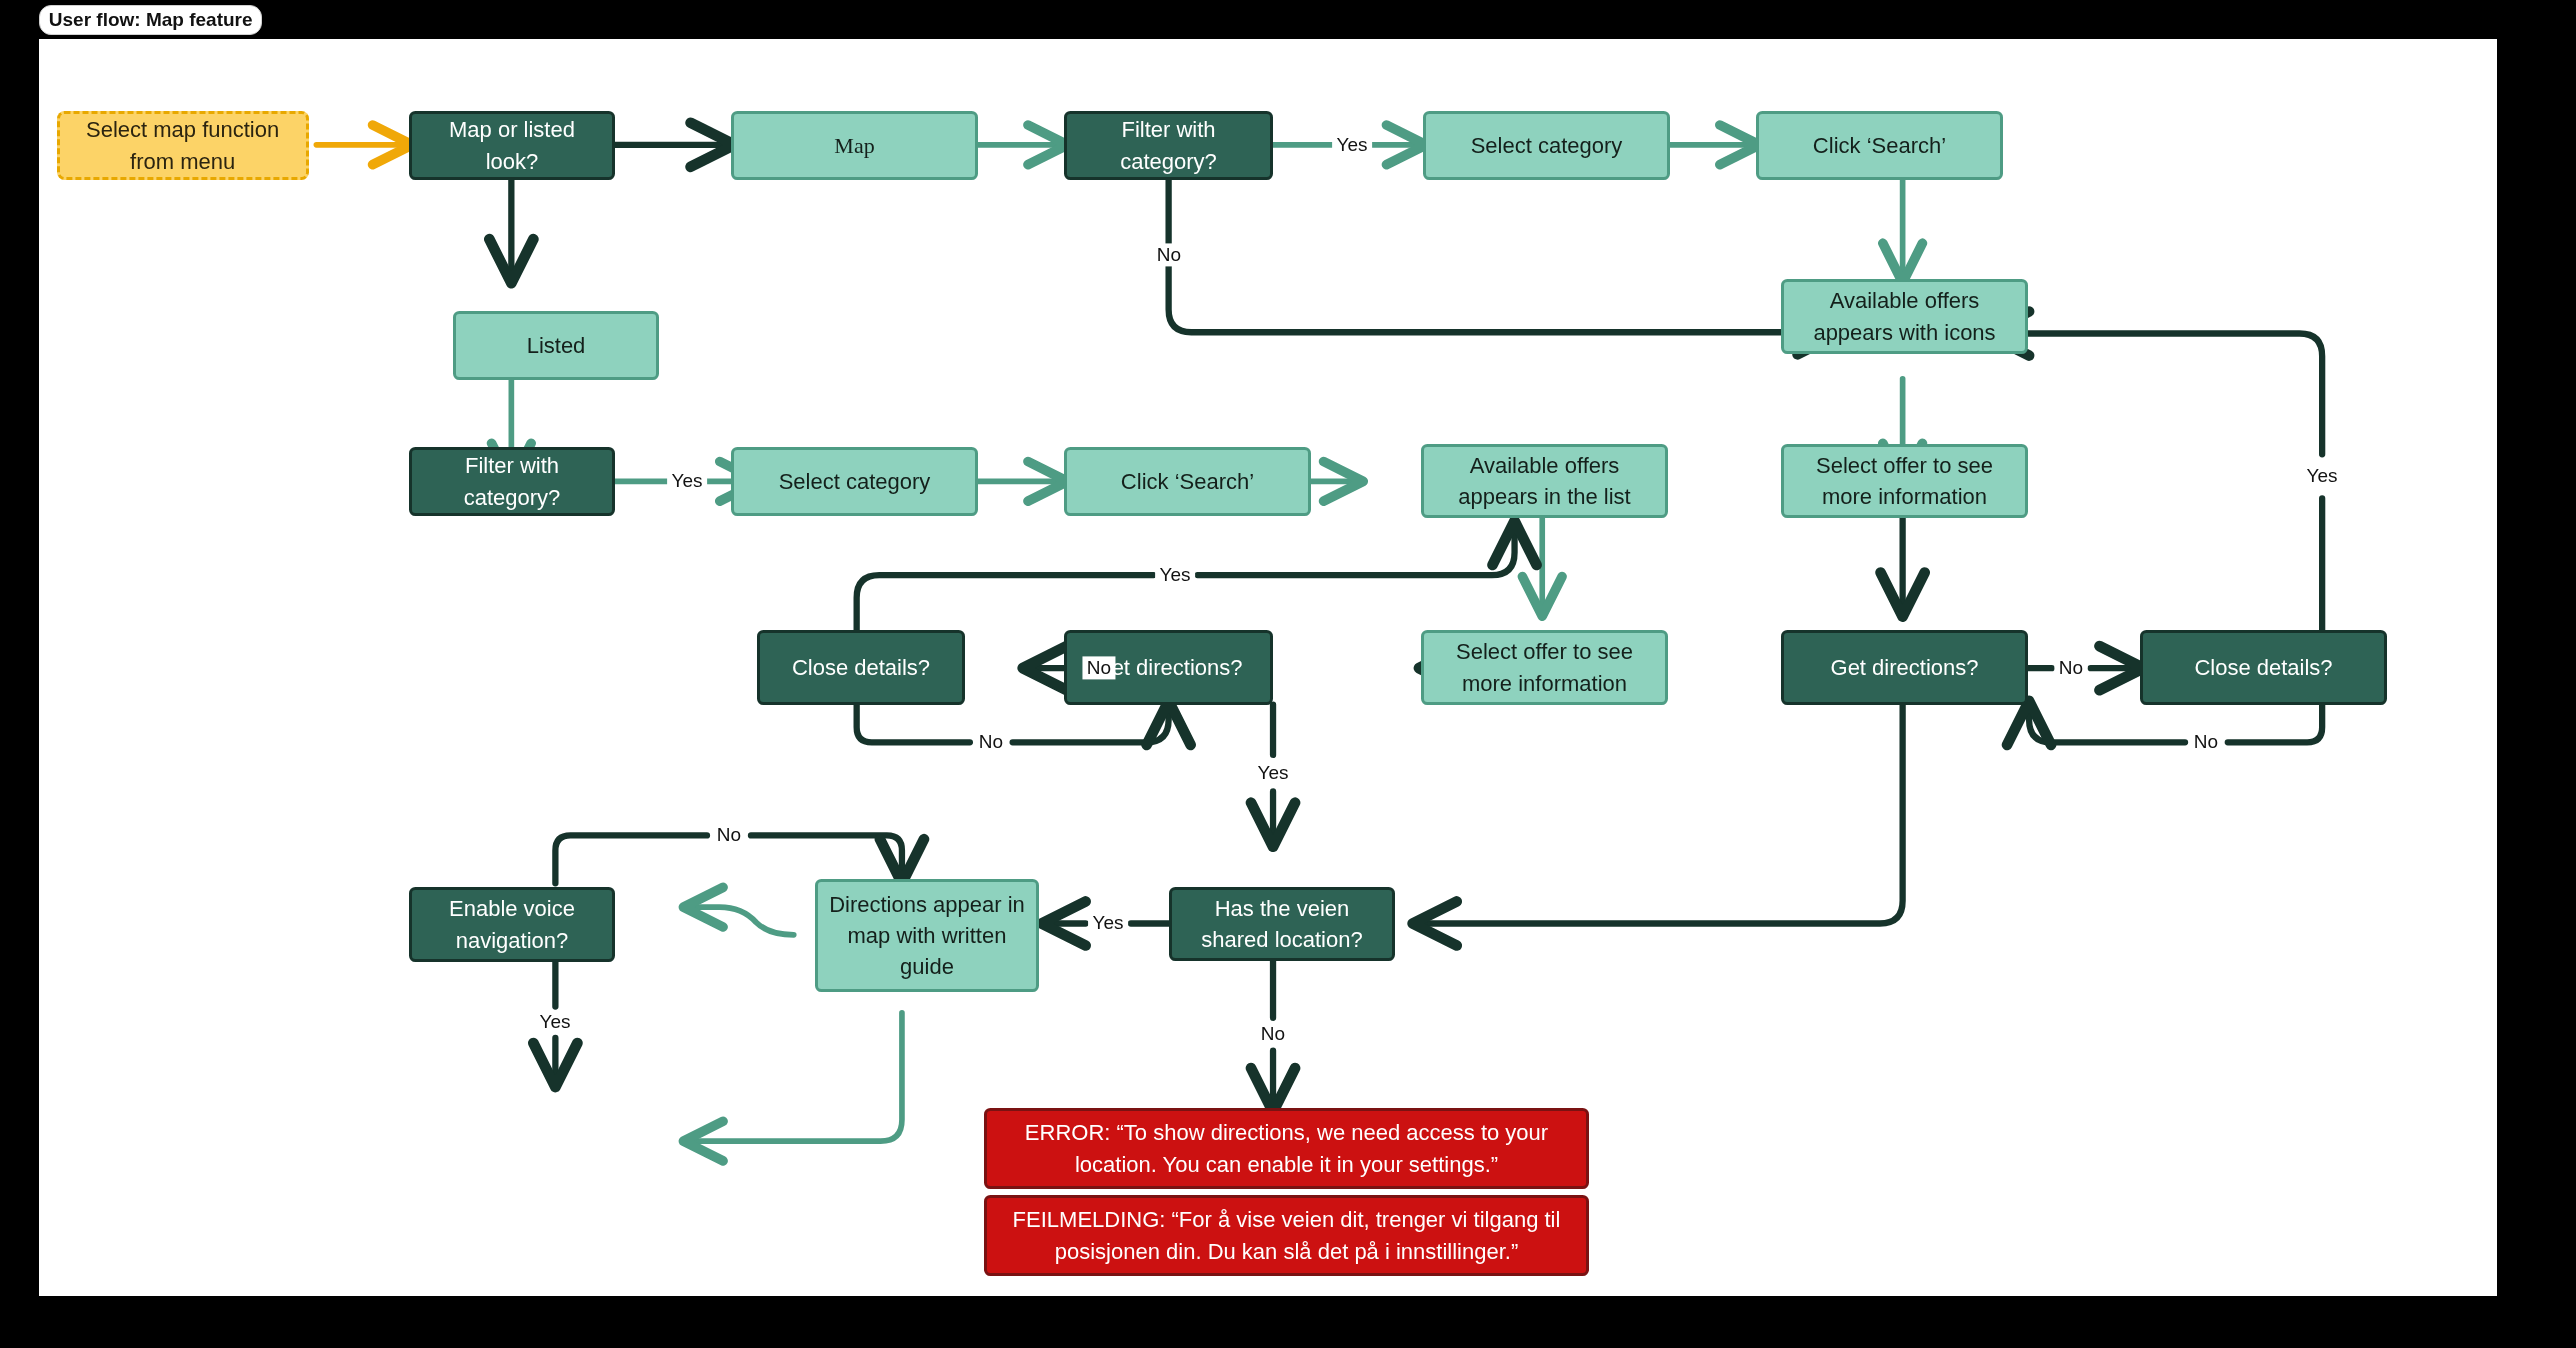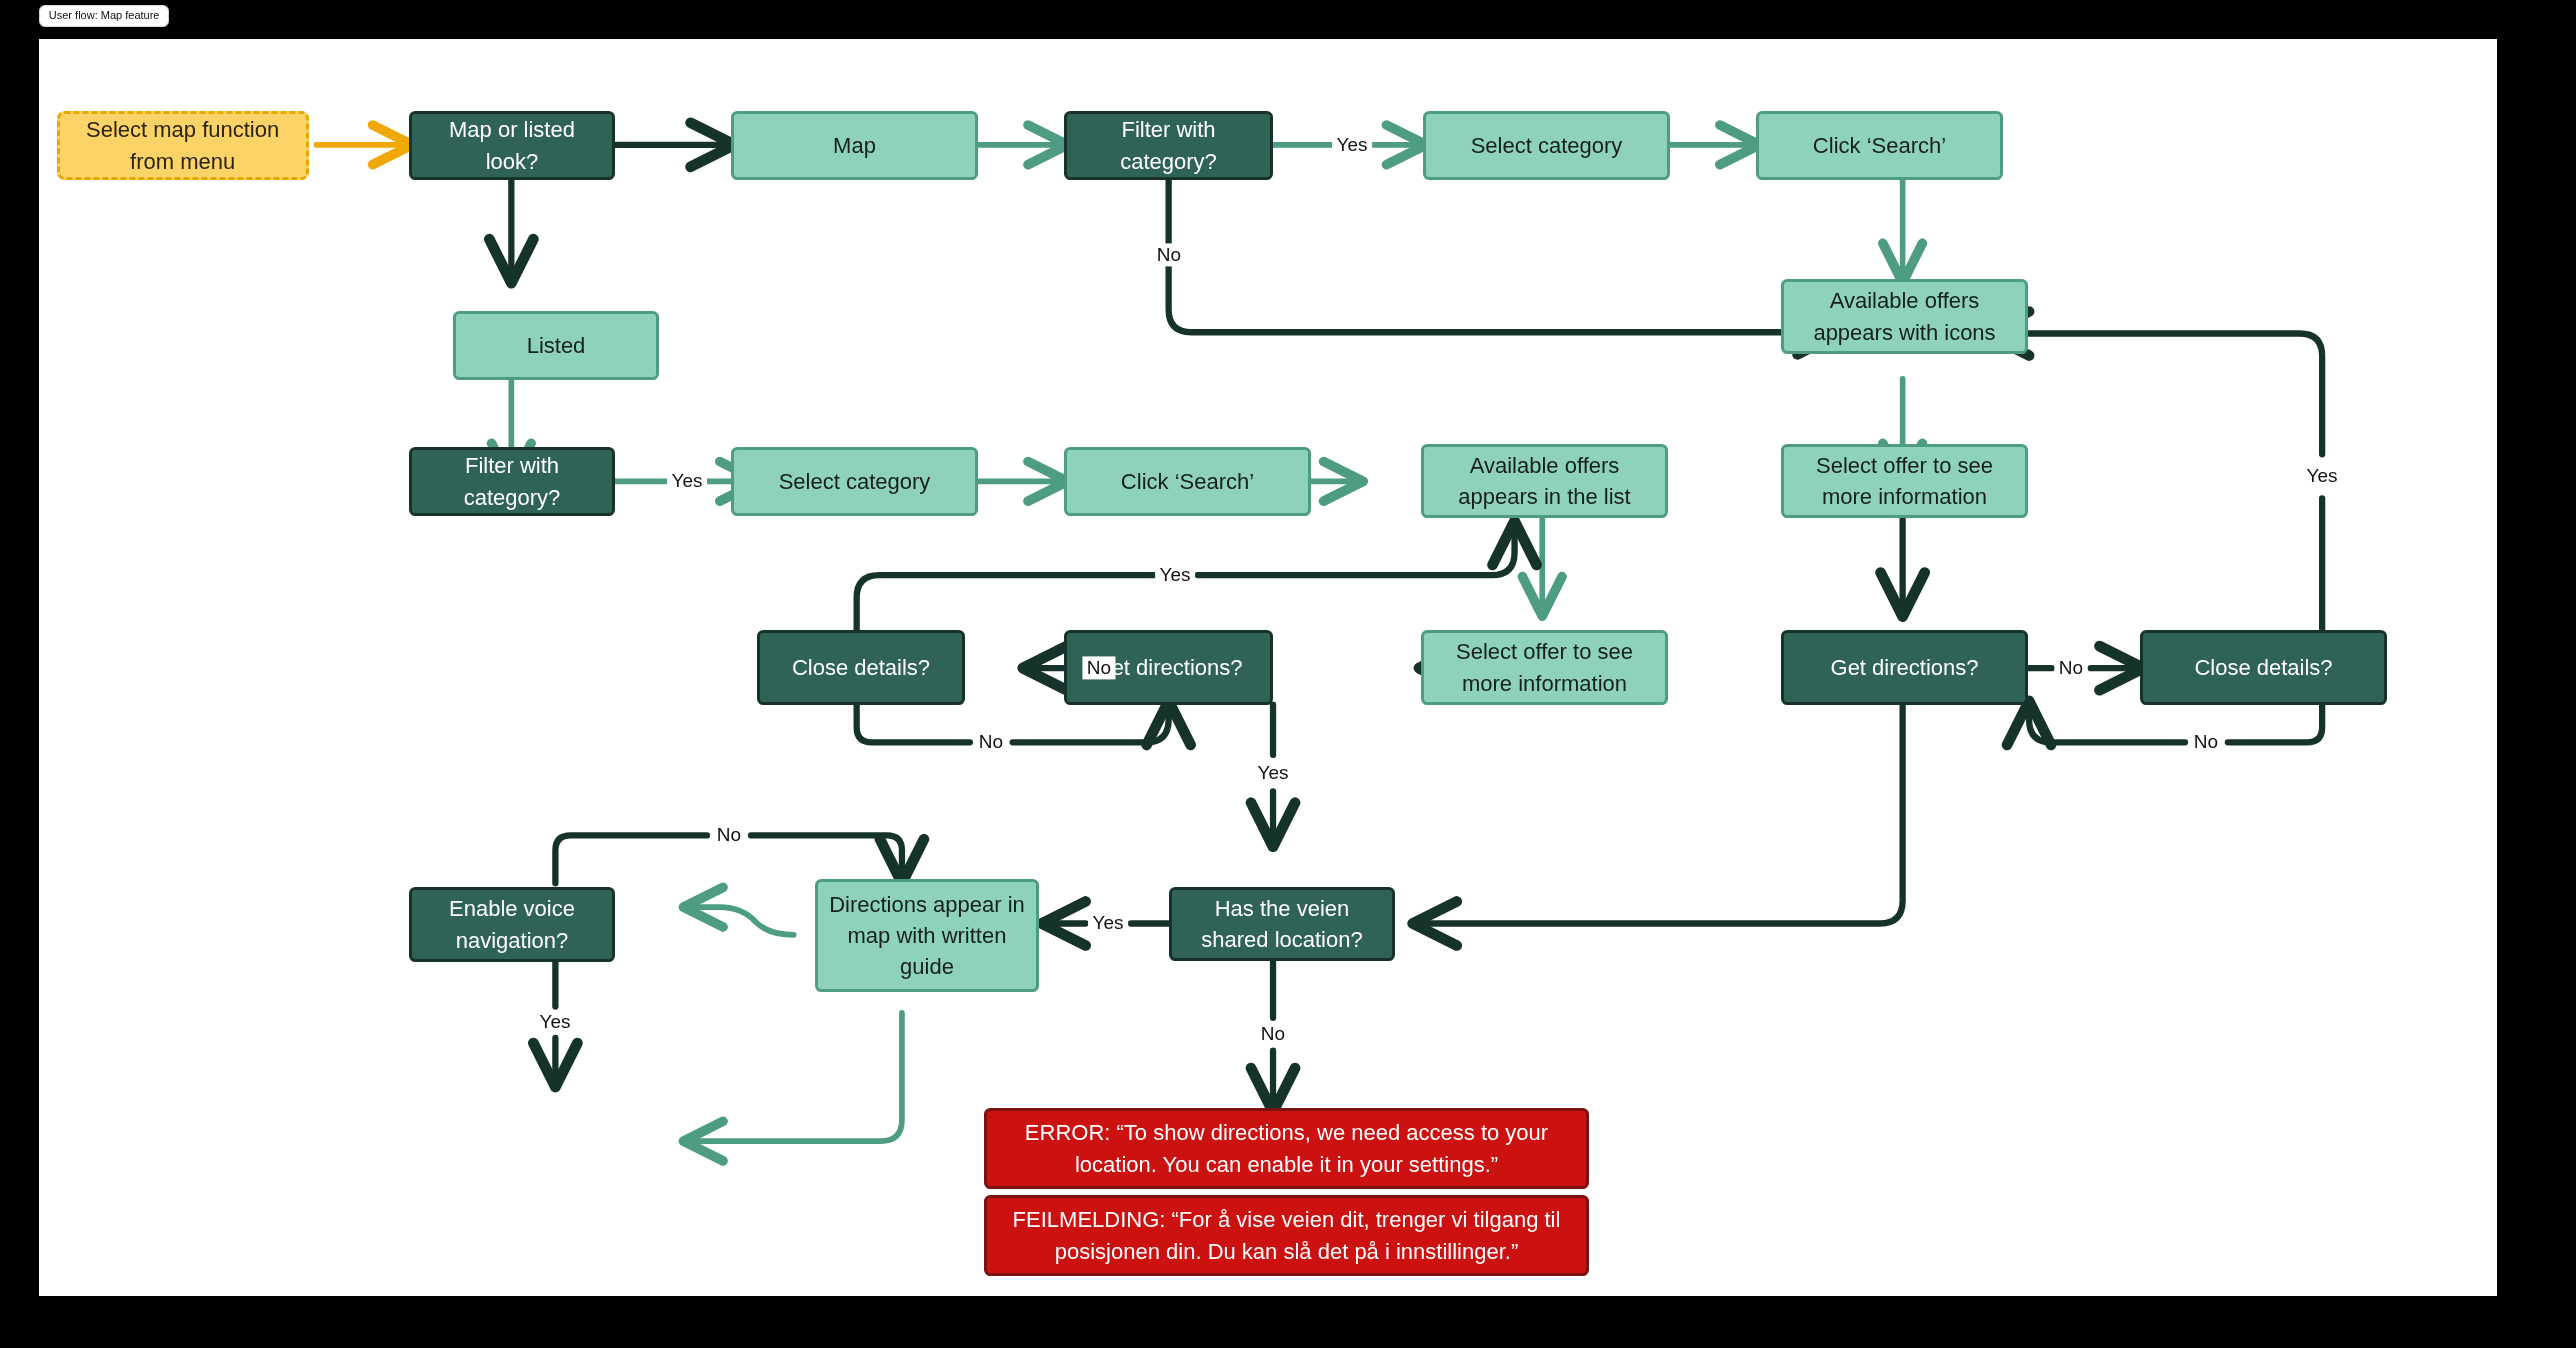--- a/index.html
+++ b/index.html
@@ -16,27 +16,28 @@
     width: 2576px;
     height: 1348px;
     background: #000000;
   }
   #title-tab {
     position: absolute;
     left: 39px;
     top: 5px;
     background: #ffffff;
     border: 0.6px solid #d0d0d0;
-    border-radius: 6px;
+    border-radius: 12px;
     padding: 4.4px 8.8px 5px 8.8px;
-    font-size: 11px;
+    font-size: 19px;
     color: #111111;
     line-height: 1;
     white-space: nowrap;
     z-index: 50;
+    font-weight: bold;
   }
   #canvas {
     position: absolute;
     left: 39px;
     top: 39px;
     width: 2458px;
     height: 1257px;
     background: #ffffff;
     overflow: hidden;
   }
@@ -195,21 +196,21 @@
     </svg>
 
     <div class="node node-start" style="left:17.6px; top:72px; width:252px; height:69px;">
       <span>Select map function from menu</span>
     </div>
 
     <div class="node node-decision" style="left:370px; top:72px; width:206px; height:69px;">
       <span>Map or listed look?</span>
     </div>
 
-    <div class="node node-process" style="left:692px; top:72px; width:247px; height:69px;">
+    <div class="node node-process" style="left:692px; top:72px; width:247px; height:69px;font-family:Liberation Serif, serif;">
       <span>Map</span>
     </div>
 
     <div class="node node-decision" style="left:1025px; top:72px; width:209px; height:69px;">
       <span>Filter with category?</span>
     </div>
 
     <div class="node node-process" style="left:1384px; top:72px; width:247px; height:69px;">
       <span>Select category</span>
     </div>

